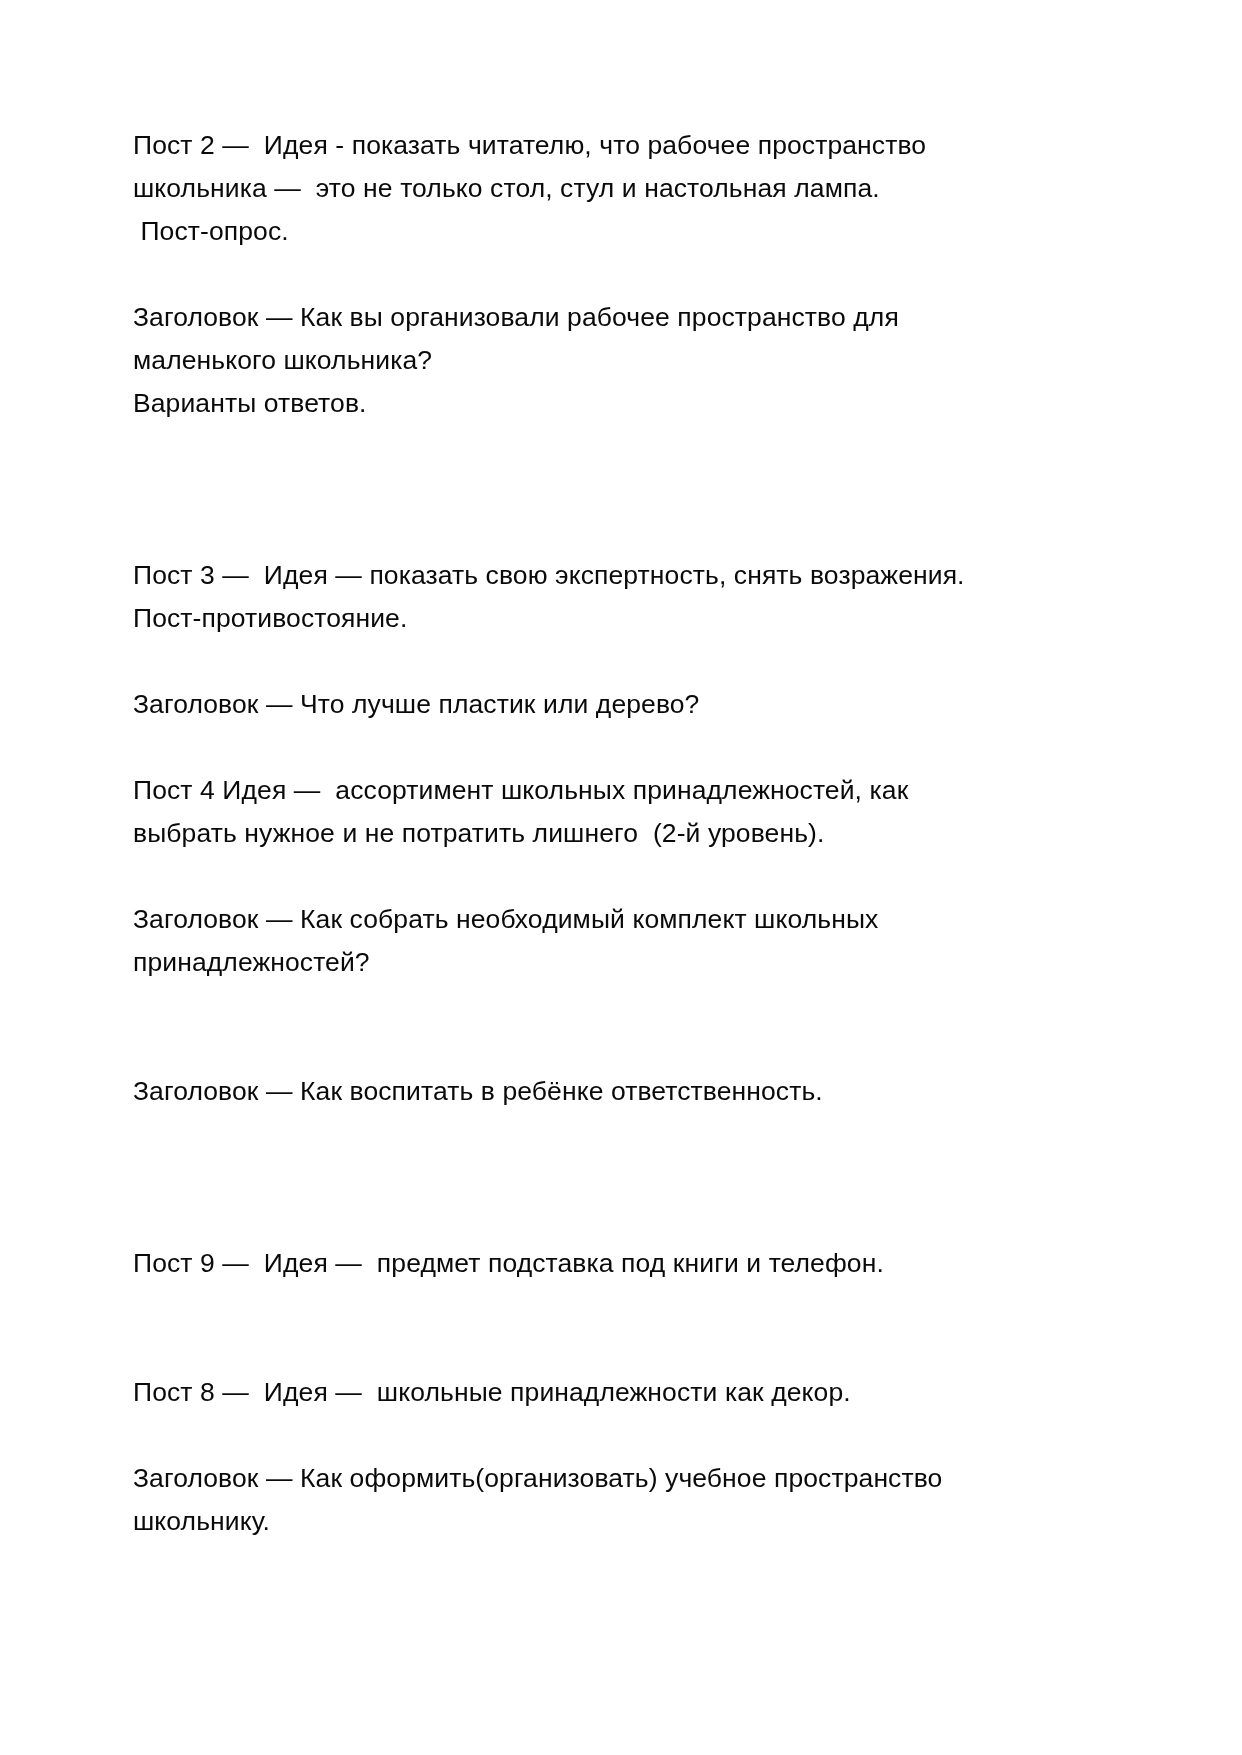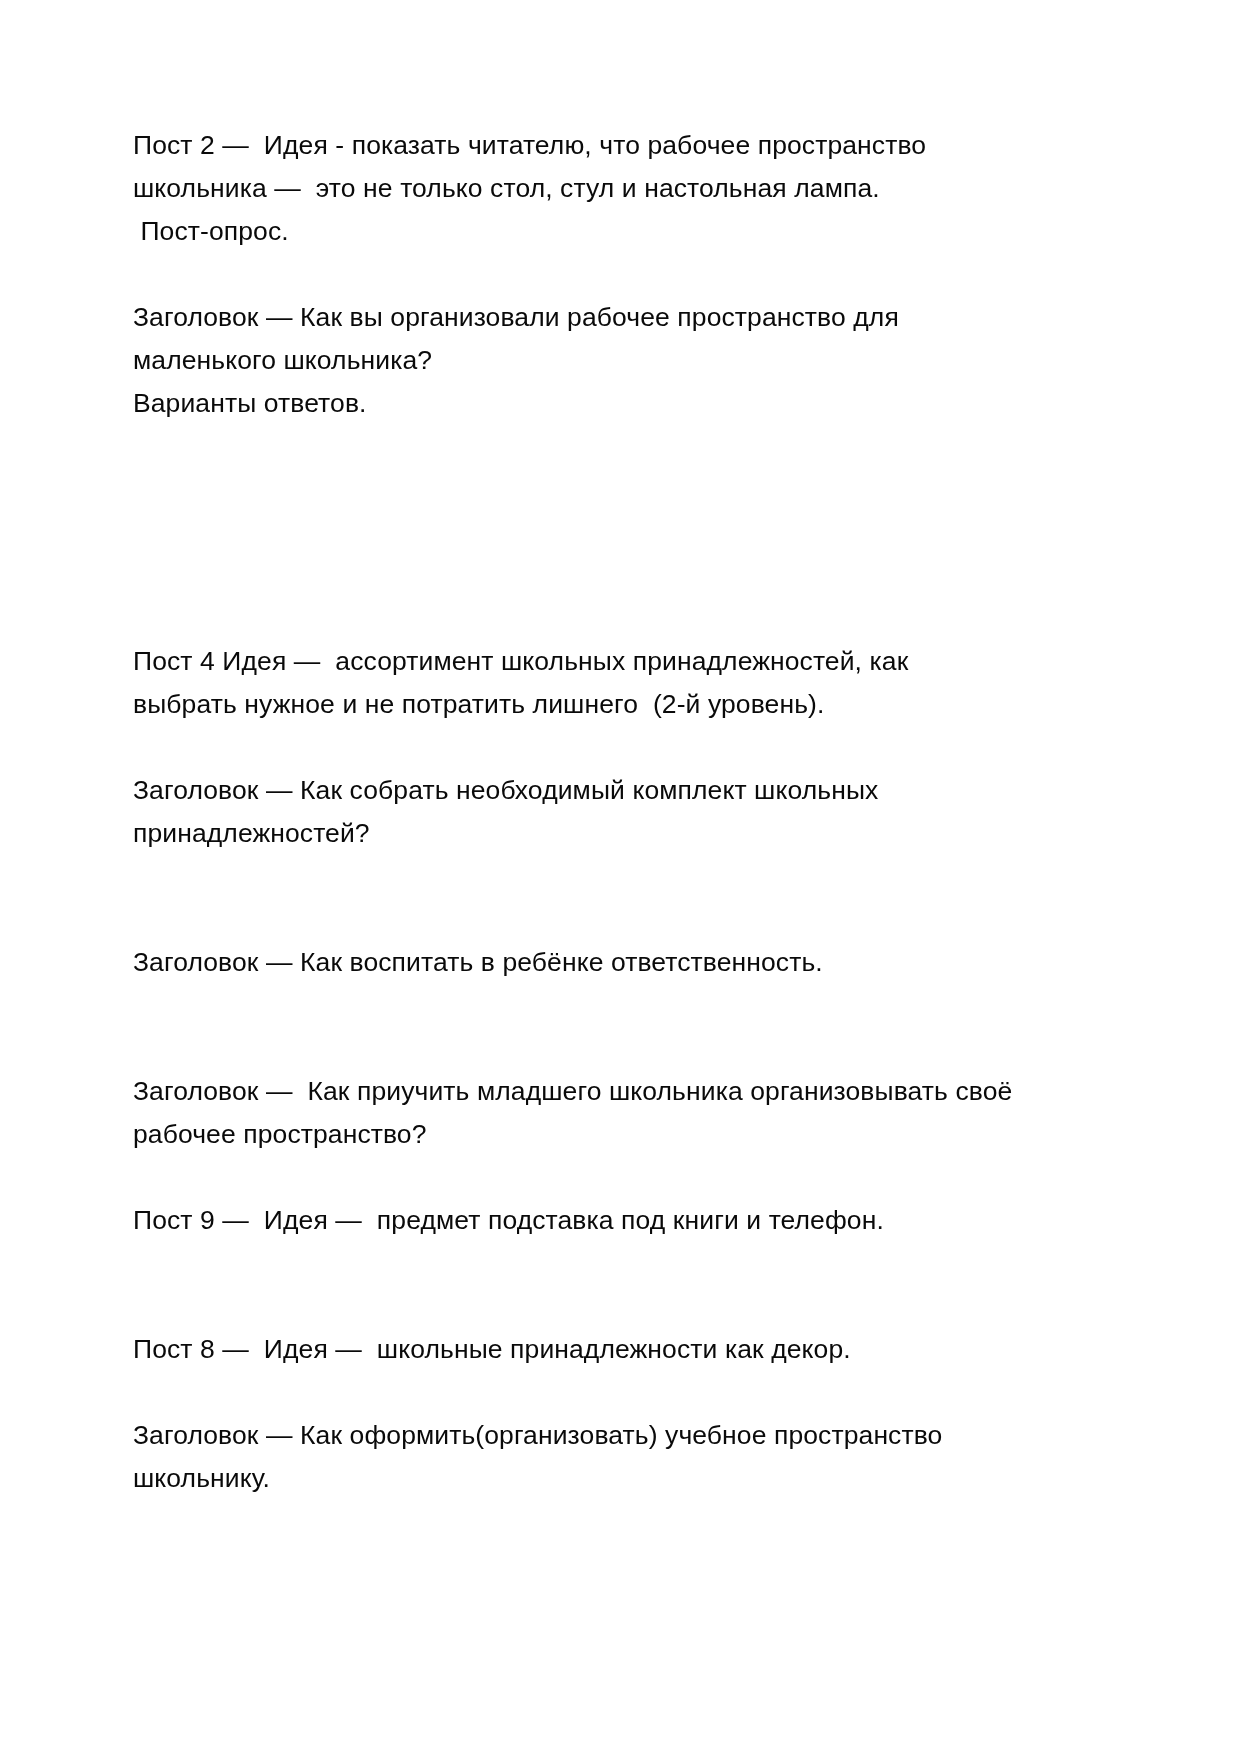--- a/index.html
+++ b/index.html
@@ -50,38 +50,40 @@
   <div class="doc-body">
 
     <p class="para">Пост 2 —  Идея - показать читателю, что рабочее пространство школьника —  это не только стол, стул и настольная лампа.
  Пост-опрос.</p>
     <div class="gap-1"></div>
 
     <p class="para">Заголовок — Как вы организовали рабочее пространство для маленького школьника?
 Варианты ответов.</p>
     <div class="gap-3"></div>
 
+    <p class="para">Пост 3 —  Идея — показать свою экспертность, снять возражения.
+Пост-противостояние.</p>
     <div class="gap-1"></div>
 
+    <p class="para">Заголовок — Что лучше пластик или дерево?</p>
     <div class="gap-1"></div>
 
     <p class="para">Пост 4 Идея —  ассортимент школьных принадлежностей, как выбрать нужное и не потратить лишнего  (2-й уровень).</p>
     <div class="gap-1"></div>
 
     <p class="para">Заголовок — Как собрать необходимый комплект школьных принадлежностей?</p>
     <div class="gap-1"></div>
 
     <div class="gap-1"></div>
 
     <p class="para">Заголовок — Как воспитать в ребёнке ответственность.</p>
     <div class="gap-1"></div>
 
     <div class="gap-1"></div>
 
-    <p class="para">Заголовок —  Как приучить младшего школьника организовывать своё рабочее пространство?</p>
     <div class="gap-1"></div>
 
     <p class="para">Пост 9 —  Идея —  предмет подставка под книги и телефон.</p>
     <div class="gap-1"></div>
 
     <div class="gap-1"></div>
 
     <p class="para">Пост 8 —  Идея —  школьные принадлежности как декор.</p>
     <div class="gap-1"></div>
 

